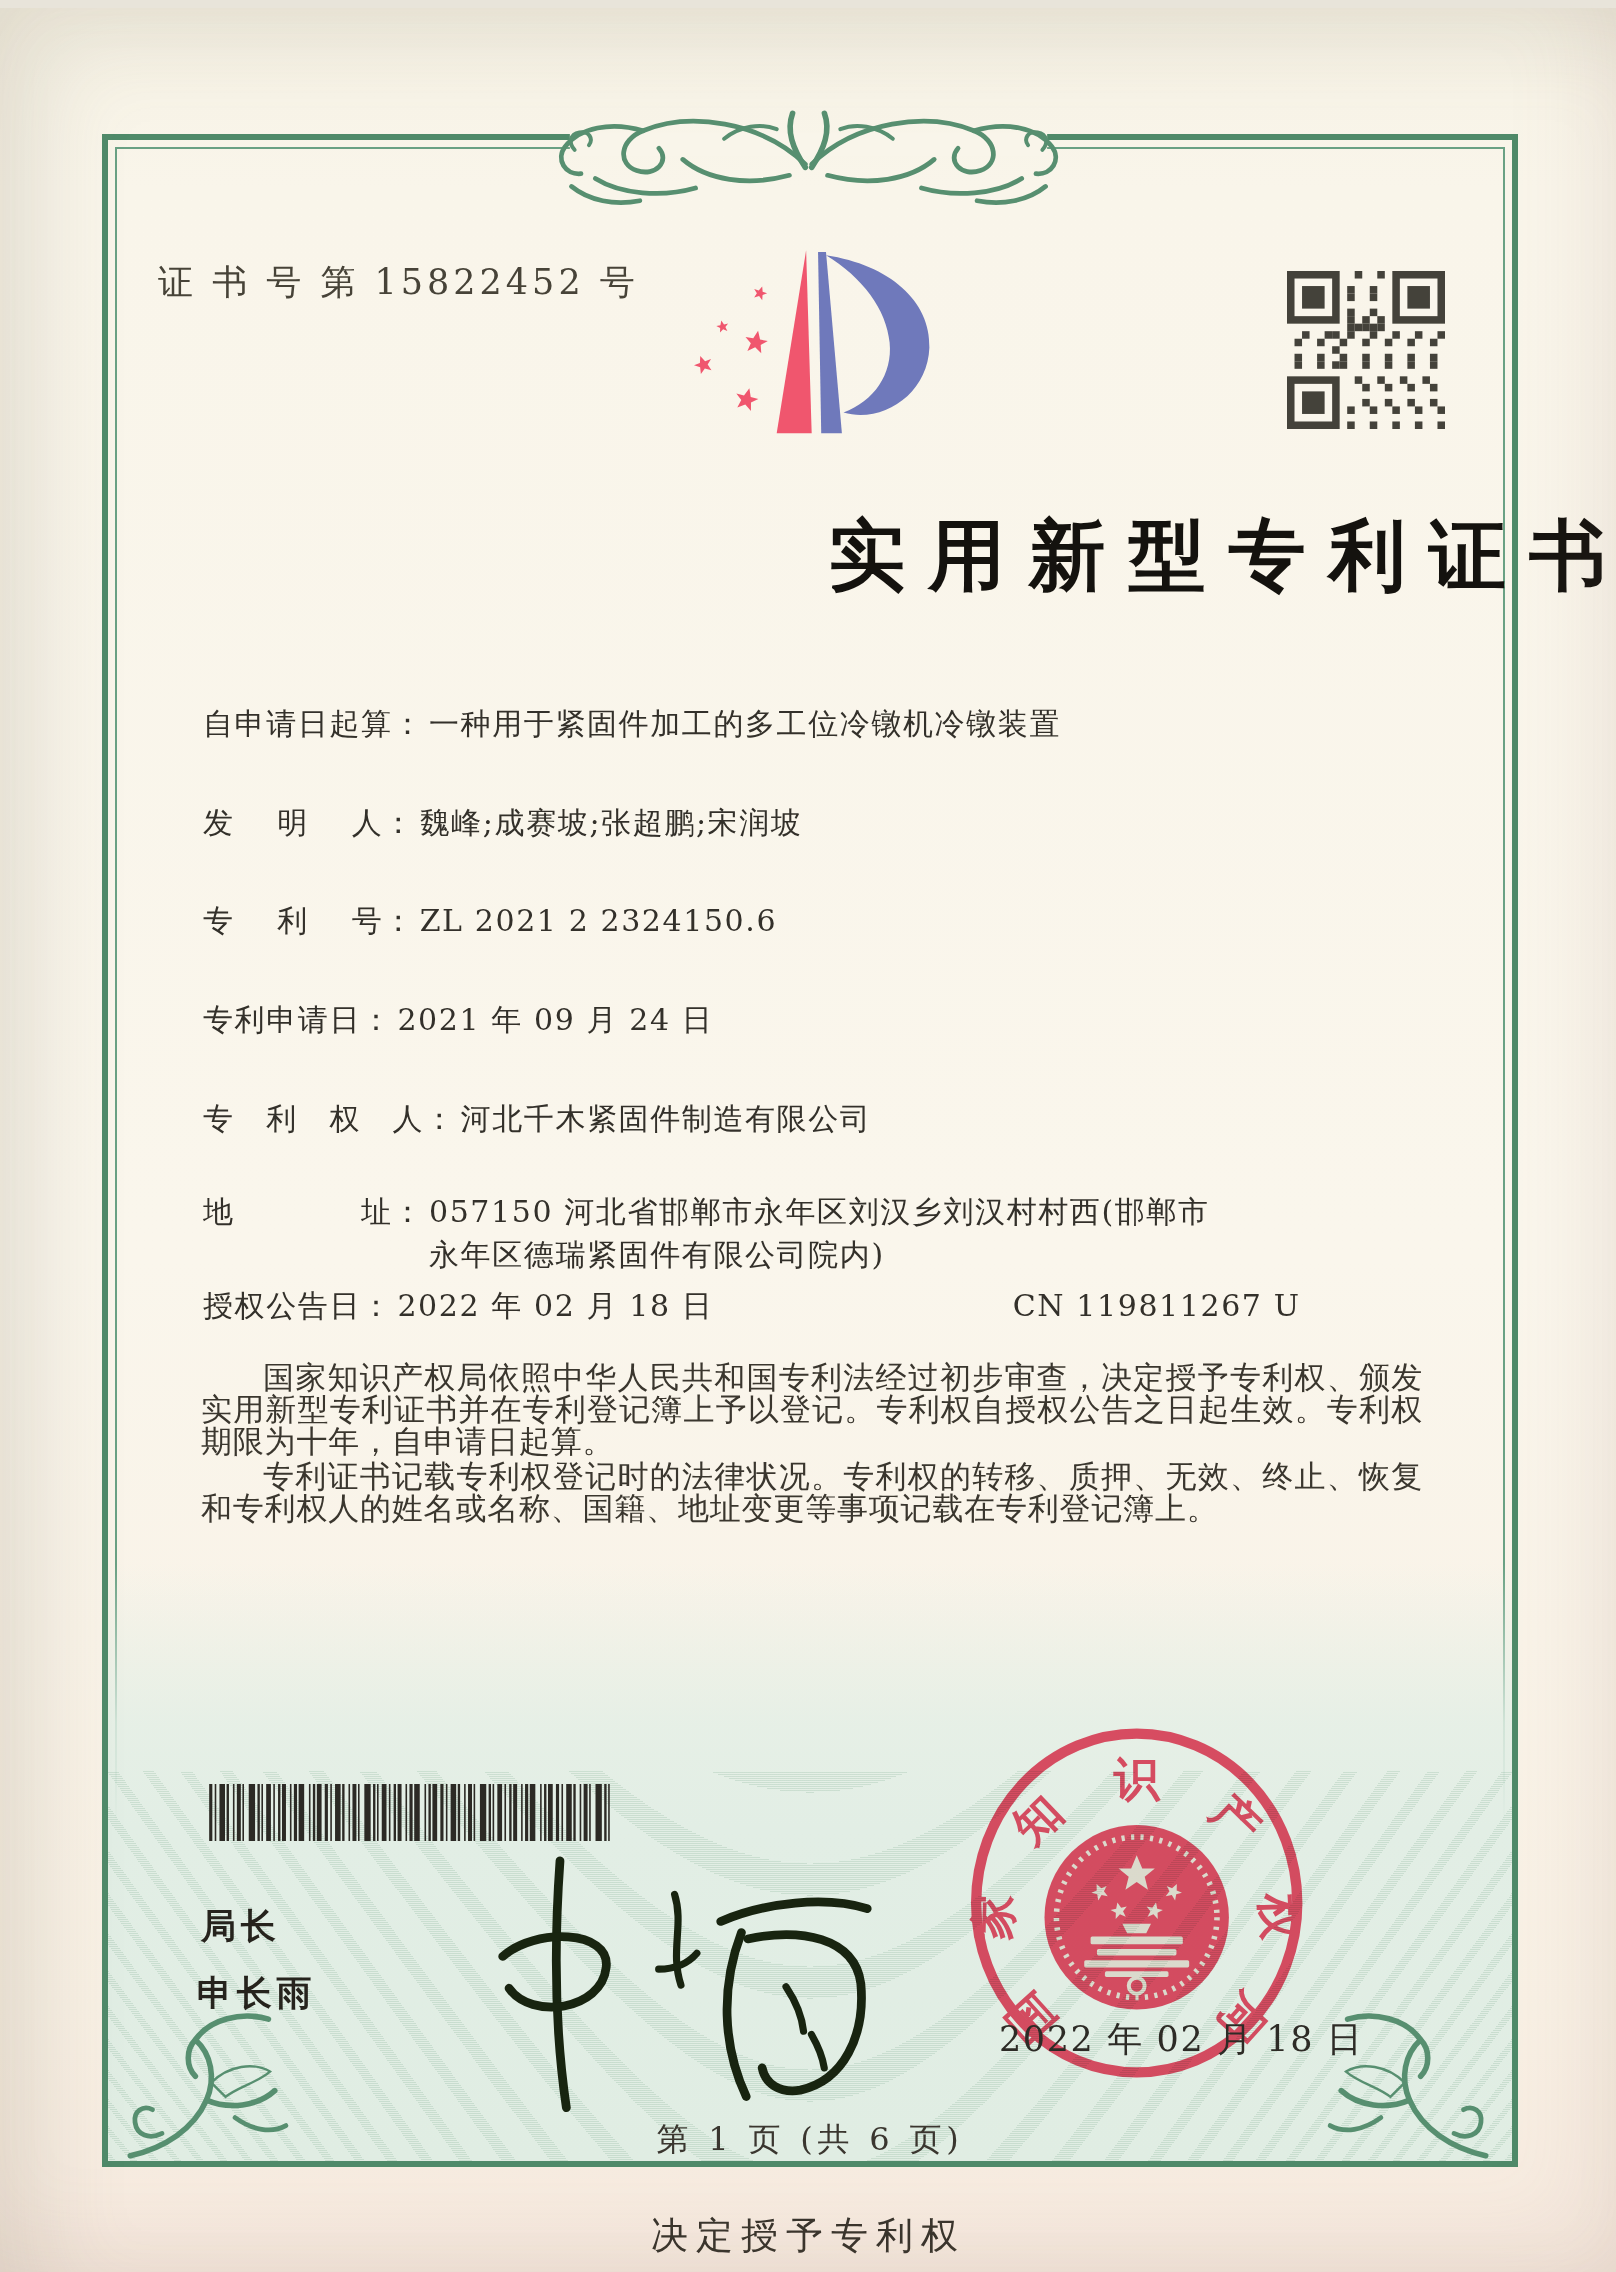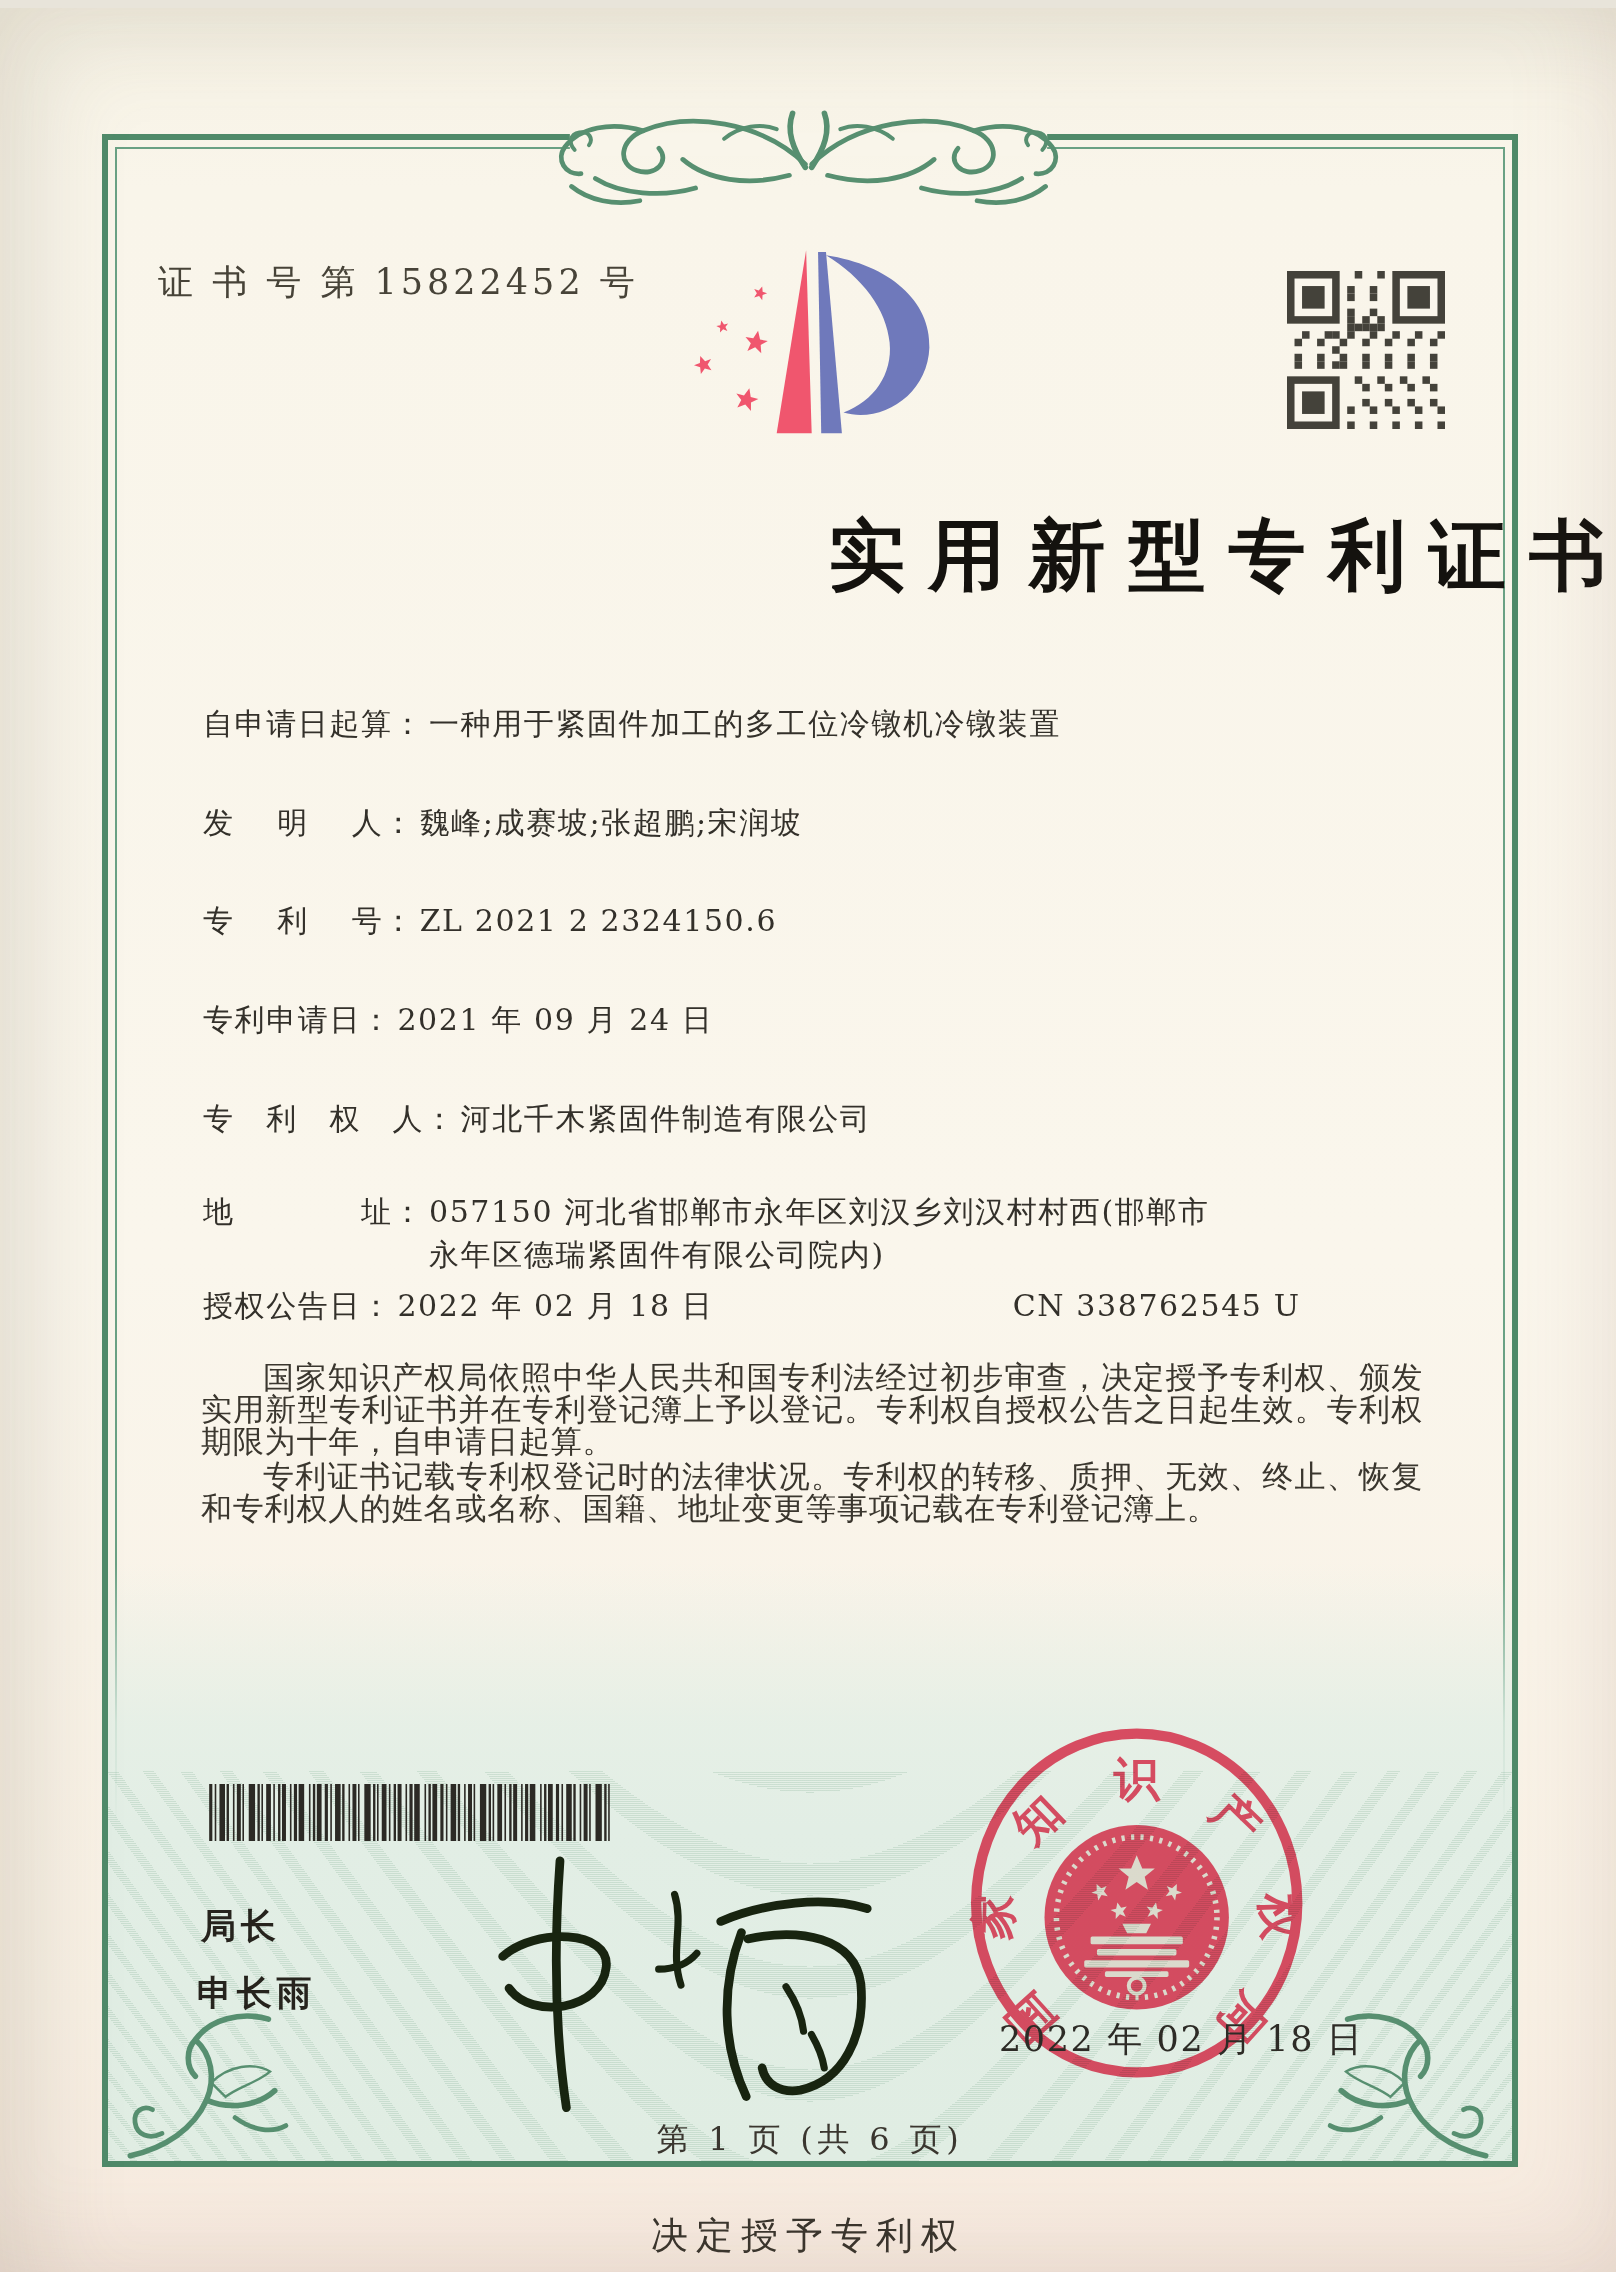--- a/index.html
+++ b/index.html
@@ -238,21 +238,21 @@
     <span class="val">河北千木紧固件制造有限公司</span>
   </div>
   <div class="frow addr" style="top:1182px;">
     <span class="lbl">地　　　　址：</span>
     <span class="val">057150 河北省邯郸市永年区刘汉乡刘汉村村西(邯郸市永年区德瑞紧固件有限公司院内)</span>
   </div>
   <div class="frow" style="top:1276px;">
     <span class="lbl">授权公告日：</span>
     <span class="val">2022 年 02 月 18 日</span>
     <span class="grant2">
-      <span class="val">CN 338762545 U</span>
+      <span class="val">CN 119811267 U</span>
     </span>
   </div>
 
   <div class="paras">
     <p>国家知识产权局依照中华人民共和国专利法经过初步审查，决定授予专利权、颁发实用新型专利证书并在专利登记簿上予以登记。专利权自授权公告之日起生效。专利权期限为十年，自申请日起算。</p>
     <p>专利证书记载专利权登记时的法律状况。专利权的转移、质押、无效、终止、恢复和专利权人的姓名或名称、国籍、地址变更等事项记载在专利登记簿上。</p>
   </div>
 
   <svg class="abs" style="left:208px;top:1776px;" width="414" height="57" viewBox="0 0 520 72">
     <g fill="#2c2a25">

